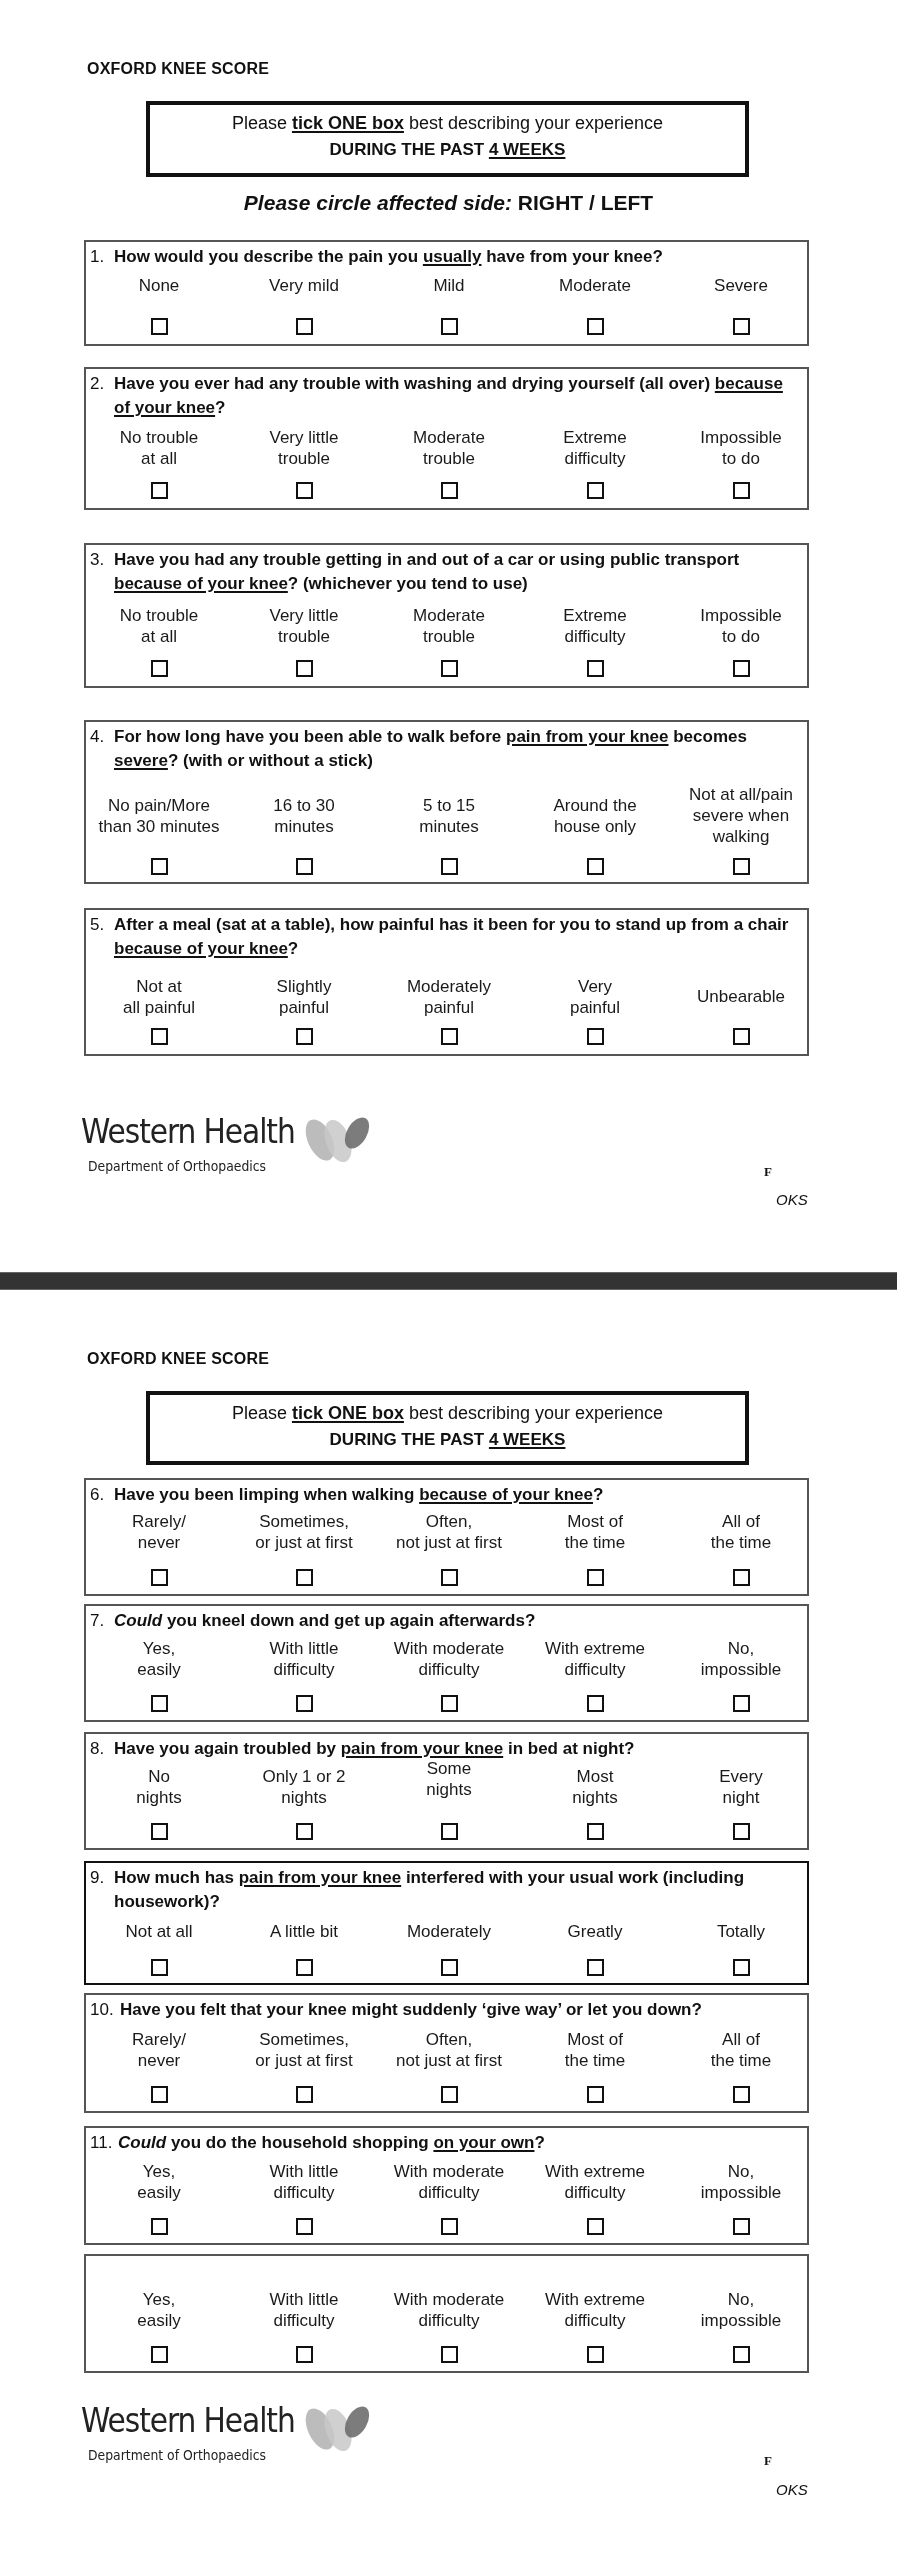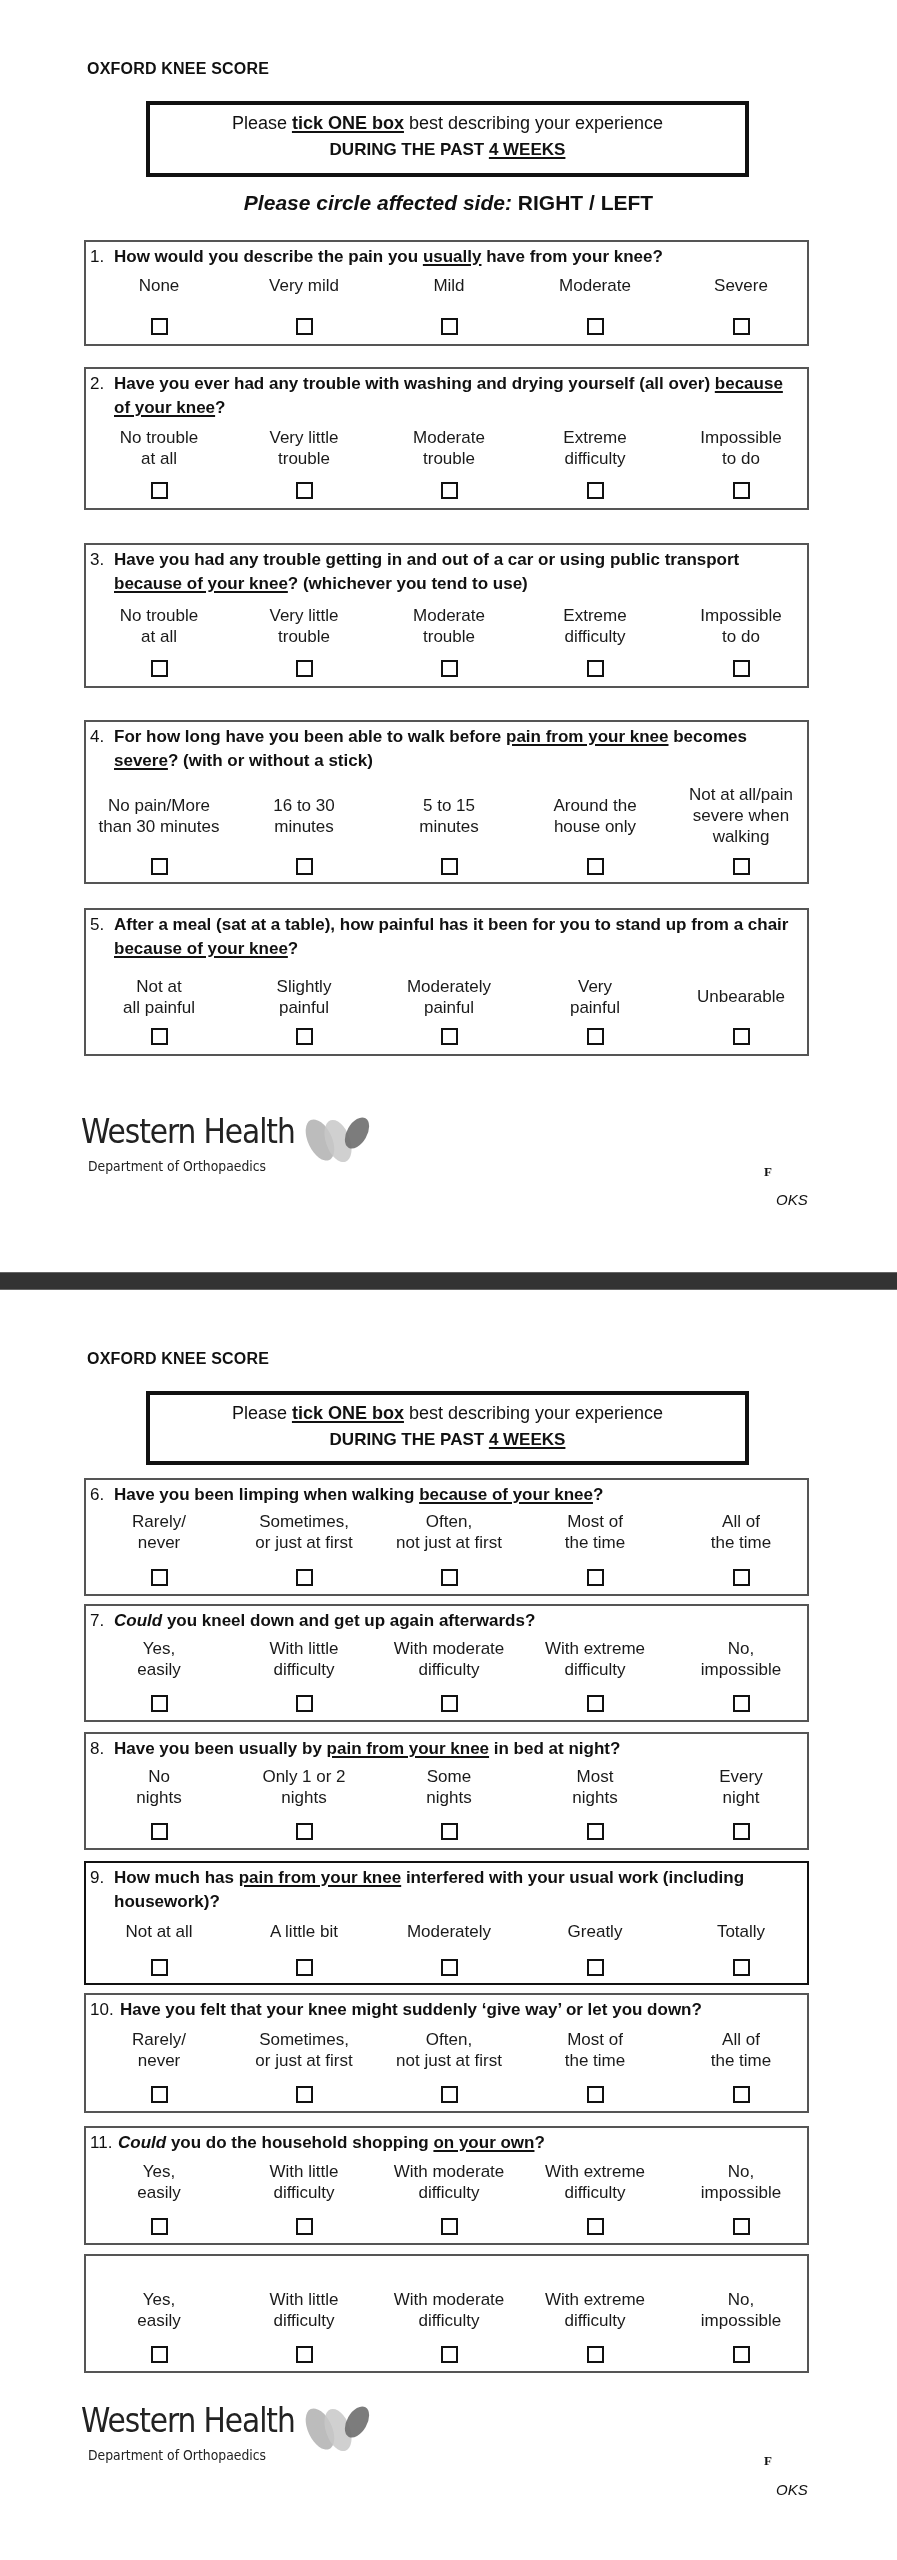--- a/index.html
+++ b/index.html
@@ -150,26 +150,26 @@
     <div class="opt" style="left: 148px; top: 32px;">With little<br>difficulty</div>
     <div class="cb" role="checkbox" style="left: 210px; top: 89px;"></div>
     <div class="opt" style="left: 293px; top: 32px;">With moderate<br>difficulty</div>
     <div class="cb" role="checkbox" style="left: 355px; top: 89px;"></div>
     <div class="opt" style="left: 439px; top: 32px;">With extreme<br>difficulty</div>
     <div class="cb" role="checkbox" style="left: 501px; top: 89px;"></div>
     <div class="opt" style="left: 585px; top: 32px;">No,<br>impossible</div>
     <div class="cb" role="checkbox" style="left: 647px; top: 89px;"></div>
   </div>
 <div class="abs q" style="top:1732px;height:118px;">
-    <div class="qtext"><span class="num">8.</span><span class="body"><span>Have you been usually by </span><span class="u">pain from your knee</span><span> in bed at night?</span></span></div>
+    <div class="qtext"><span class="num">8.</span><span class="body"><span>Have you again troubled by </span><span class="u">pain from your knee</span><span> in bed at night?</span></span></div>
     <div class="opt" style="left: 3px; top: 32px;">No<br>nights</div>
     <div class="cb" role="checkbox" style="left: 65px; top: 89px;"></div>
     <div class="opt" style="left: 148px; top: 32px;">Only 1 or 2<br>nights</div>
     <div class="cb" role="checkbox" style="left: 210px; top: 89px;"></div>
-    <div class="opt" style="left: 293px; top: 32px;">Some<br>nights</div>
+    <div class="opt" style="left: 293px; top: 24px;">Some<br>nights</div>
     <div class="cb" role="checkbox" style="left: 355px; top: 89px;"></div>
     <div class="opt" style="left: 439px; top: 32px;">Most<br>nights</div>
     <div class="cb" role="checkbox" style="left: 501px; top: 89px;"></div>
     <div class="opt" style="left: 585px; top: 32px;">Every<br>night</div>
     <div class="cb" role="checkbox" style="left: 647px; top: 89px;"></div>
   </div>
 <div class="abs q dark" style="top:1861px;height:124px;">
     <div class="qtext"><span class="num">9.</span><span class="body"><span>How much has </span><span class="u">pain from your knee</span><span> interfered with your usual work (including housework)?</span></span></div>
     <div class="opt" style="left: 3px; top: 58px;">Not at all</div>
     <div class="cb" role="checkbox" style="left: 65px; top: 96px;"></div>

